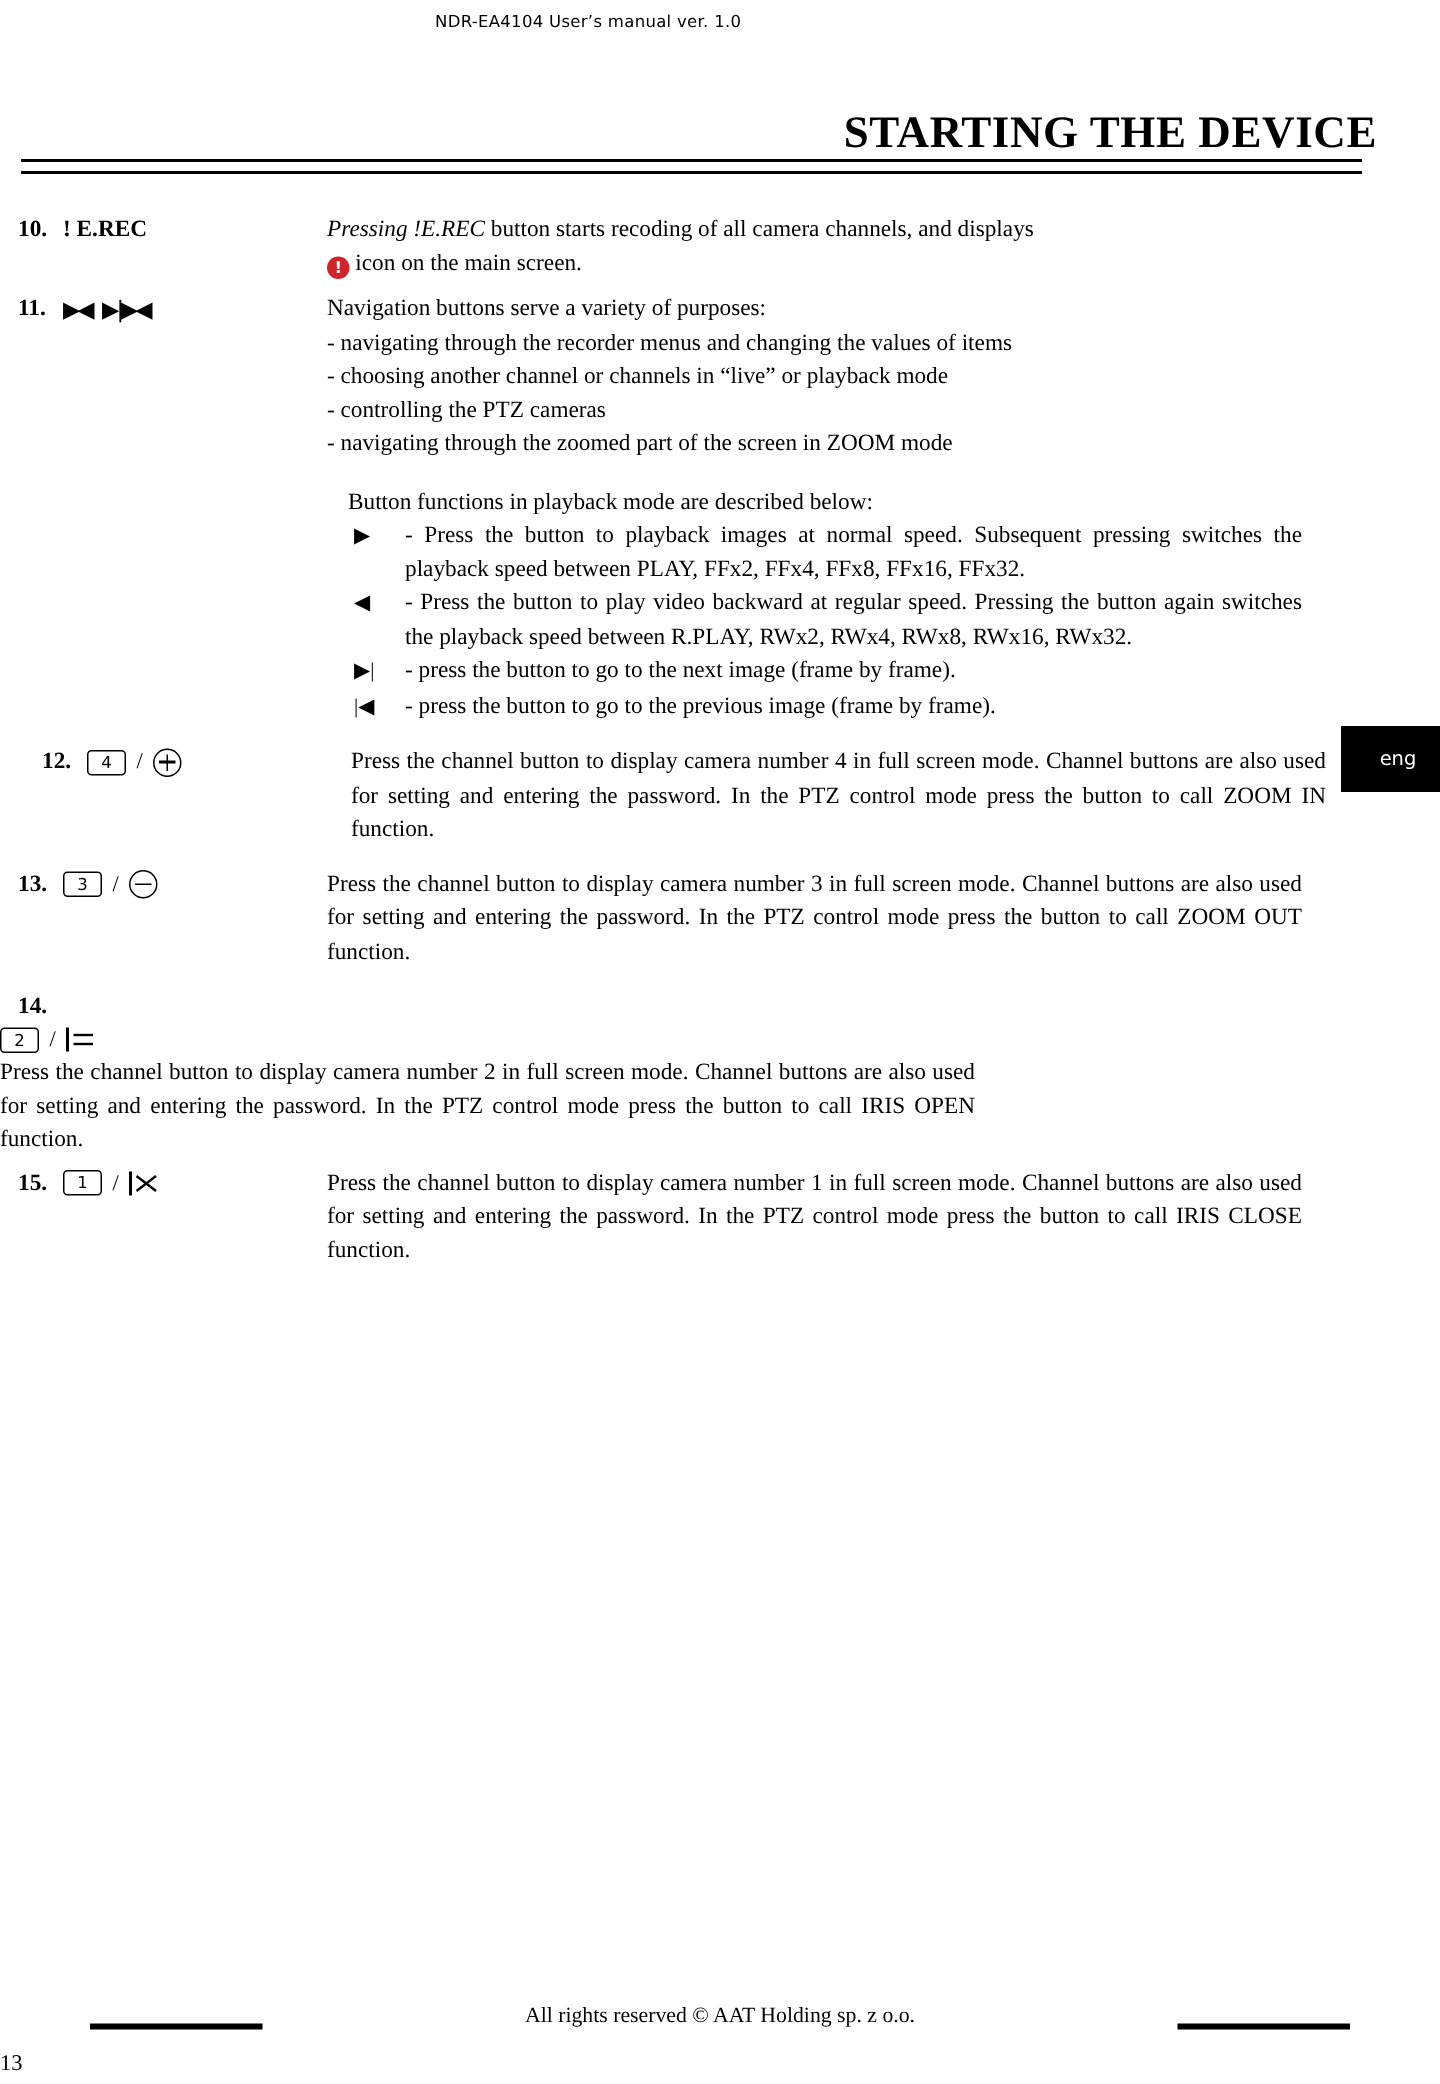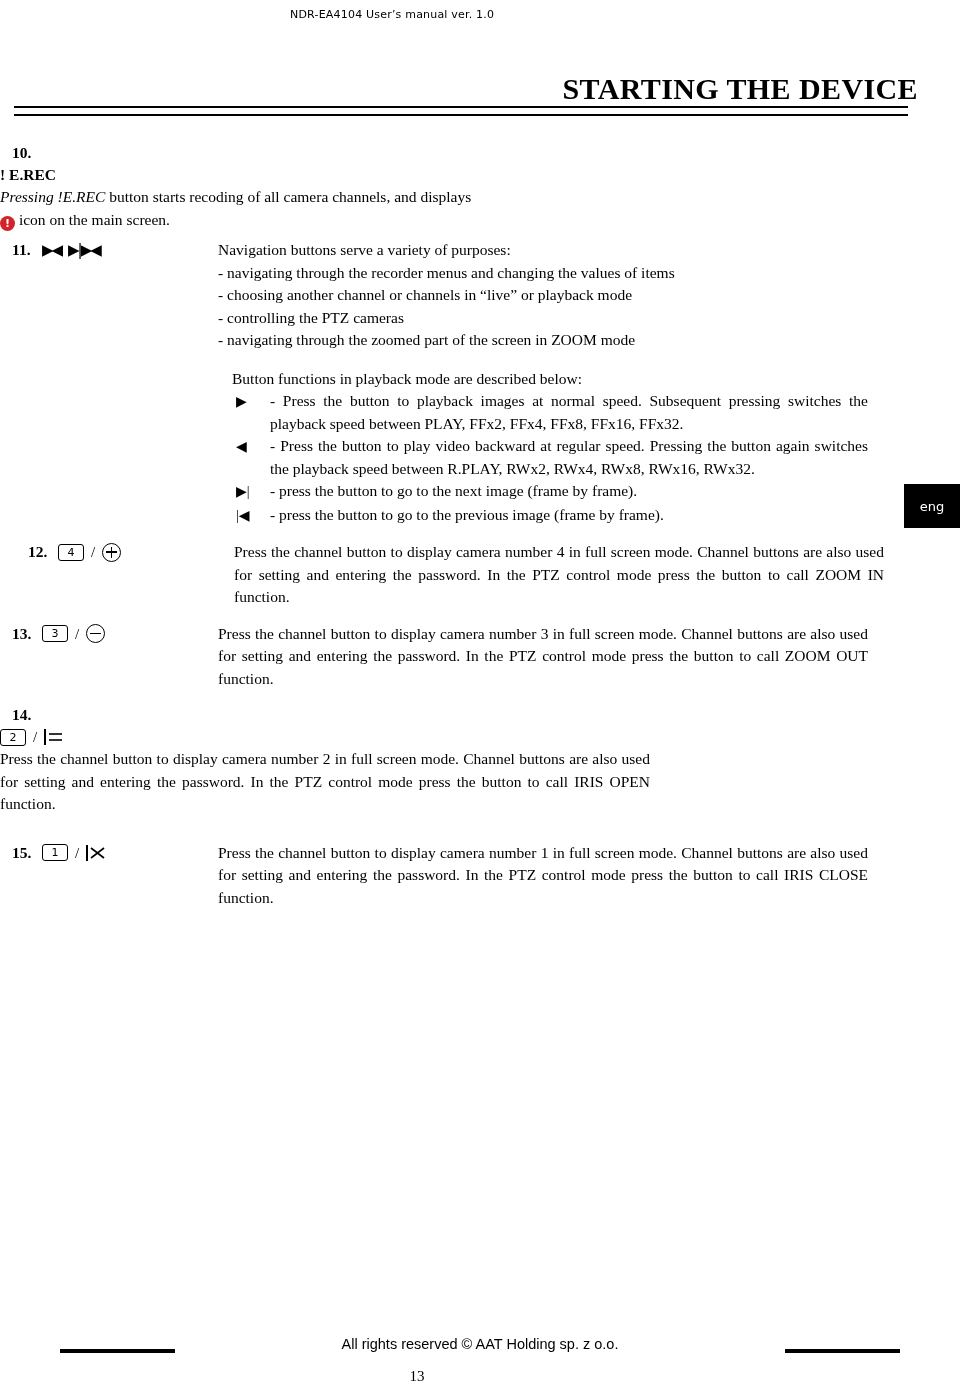--- a/index.html
+++ b/index.html
@@ -207,20 +207,21 @@
     top: 484px;
     width: 56px;
     height: 44px;
     background: #000;
     color: #fff;
     font-family: "DejaVu Sans", sans-serif;
     font-size: 13px;
     display: flex;
     align-items: center;
     justify-content: center;
+    padding-left: 10px;
   }
 
   
   .footer {
     position: absolute;
     left: 0;
     top: 1336px;
     width: 960px;
     height: 28px;
   }
@@ -239,46 +240,45 @@
     width: 115px;
     height: 4px;
     background: #000;
   }
   .footer-text {
     position: absolute;
     left: 0;
     top: 0;
     width: 960px;
     text-align: center;
-    font-family: Liberation Sans, sans-serif;
+    font-family: Liberation Serif, serif;
     font-size: 14.5px;
   }
   .page-number {
     position: absolute;
     left: 0;
     top: 1368px;
     width: 834px;
-    text-align: center;
     font-family: "Liberation Serif", serif;
     font-size: 15px;
   }
 </style>
 </head>
 <body>
 
 <div class="page">
 
   <div class="doc-header">NDR-EA4104 User’s manual ver. 1.0</div>
 
   <div class="section-title">STARTING THE DEVICE</div>
   <div class="rule-double"></div>
 
   <div class="content">
 
-    <div class="row" style="margin-bottom:8px;flex-direction:column;">
+    <div class="row" style="margin-bottom:8px;">
       <div class="num">10.</div>
       <div class="keycell bold">
         <span>! E.REC</span>
       </div>
       <div class="desc">
         <p><span class="ital">Pressing !E.REC</span> button starts recoding of all camera channels, and displays</p>
         <p><span class="err-icon">!</span> <span>icon on the main screen.</span></p>
       </div>
     </div>
 
@@ -351,21 +351,21 @@
           <i class="iris-bar"></i>
           <svg width="16" height="18" viewBox="0 0 16 18">
             <line x1="1" y1="6" x2="14" y2="6" stroke="#000" stroke-width="1.6"></line>
             <line x1="1" y1="12" x2="14" y2="12" stroke="#000" stroke-width="1.6"></line>
           </svg>
         </span>
       </div>
       <div class="desc">Press the channel button to display camera number 2 in full screen mode. Channel buttons are also used for setting and entering the password. In the PTZ control mode press the button to call IRIS OPEN function.</div>
     </div>
 
-    <div class="row" style="margin-top:26px;">
+    <div class="row" style="margin-top:6px;">
       <div class="num">15.</div>
       <div class="keycell">
         <span class="btn-box">1</span>
         <span class="slash">/</span>
         <span class="iris-close">
           <i class="iris-bar"></i>
           <svg width="16" height="18" viewBox="0 0 16 18">
             <line x1="1" y1="4" x2="14" y2="14" stroke="#000" stroke-width="1.6"></line>
             <line x1="1" y1="14" x2="14" y2="4" stroke="#000" stroke-width="1.6"></line>
           </svg>

